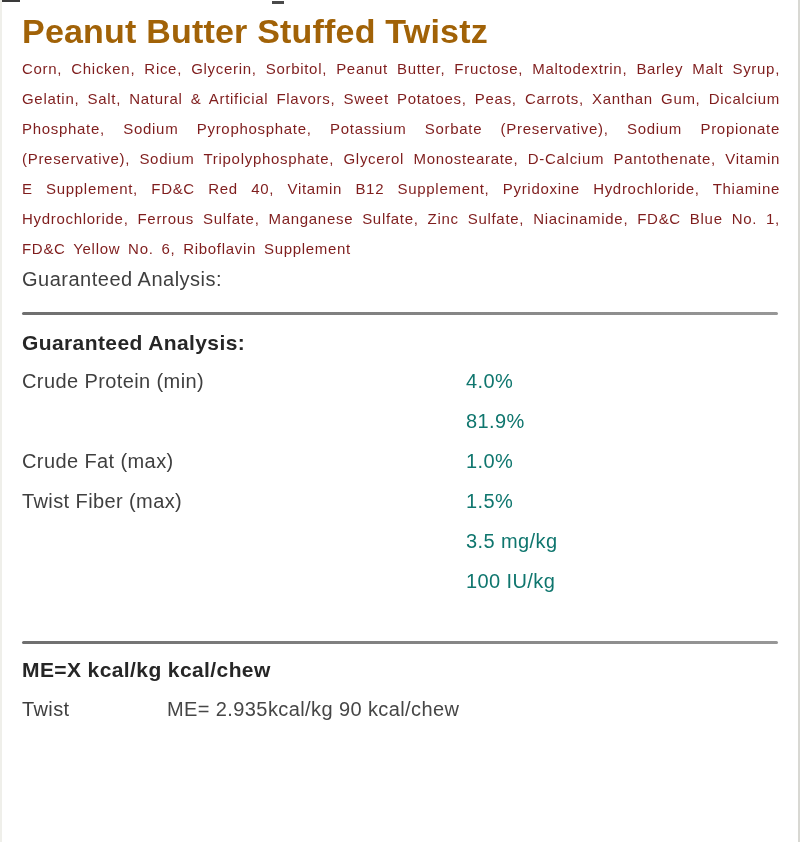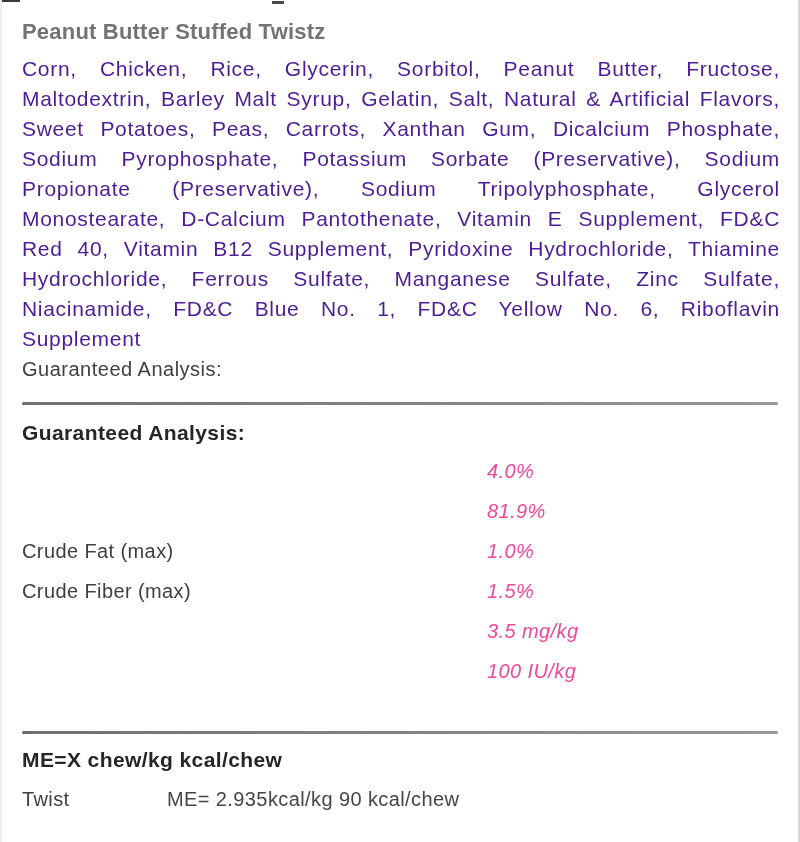--- a/index.html
+++ b/index.html
@@ -17,34 +17,34 @@
     overflow:hidden;
   }
   .edge-mark-left {
     position:absolute; top:0; left:0; width:18px; height:2px; background:#3a3a3a;
   }
   .edge-mark-dash {
     position:absolute; top:1px; left:270px; width:12px; height:3px; background:#4a4a4a;
   }
   .product-title {
     margin:13px 0 0;
-    font-size:22px;
+    font-size:34px;
     line-height:37px;
     font-weight:700;
-    color:#737373;
+    color:#a16207;
     letter-spacing:0.2px;
   }
   .ingredients {
     margin:4px 0 0;
-    font-size:21px;
+    font-size:15px;
     line-height:30px;
     text-align:justify;
     letter-spacing:0.7px;
     word-spacing:3px;
-    color:#4c1d95;
+    color:#7f1d1d;
   }
   .ga-inline {
     margin:0;
     font-size:20px;
     line-height:30px;
     letter-spacing:0.5px;
     color:#3f3f3f;
   }
   .divider {
     height:3px;
@@ -65,23 +65,22 @@
     position:relative;
     height:40px;
     display:flex;
     align-items:center;
     font-size:20px;
     letter-spacing:0.4px;
     color:#3f3f3f;
   }
   .ga-value {
     position:absolute;
-    left:465px;
-    color:#ec4899;
-    font-style:italic;
+    left:444px;
+    color:#0f766e;
   }
   .cal-heading { margin:14px 0 0; }
   .cal-row {
     position:relative;
     margin-top:12px;
     height:30px;
     font-size:20px;
     letter-spacing:0.4px;
     display:flex;
     align-items:center;
@@ -107,43 +106,44 @@
   <p class="ingredients">Corn, Chicken, Rice, Glycerin, Sorbitol, Peanut Butter, Fructose, Maltodextrin, Barley Malt Syrup, Gelatin, Salt, Natural &amp; Artificial Flavors, Sweet Potatoes, Peas, Carrots, Xanthan Gum, Dicalcium Phosphate, Sodium Pyrophosphate, Potassium Sorbate (Preservative), Sodium Propionate (Preservative), Sodium Tripolyphosphate, Glycerol Monostearate, D-Calcium Pantothenate, Vitamin E Supplement, FD&amp;C Red 40, Vitamin B12 Supplement, Pyridoxine Hydrochloride, Thiamine Hydrochloride, Ferrous Sulfate, Manganese Sulfate, Zinc Sulfate, Niacinamide, FD&amp;C Blue No. 1, FD&amp;C Yellow No. 6, Riboflavin Supplement</p>
 
   <p class="ga-inline">Guaranteed Analysis:</p>
 
   <div class="divider"></div>
 
   <h2 class="section-heading">Guaranteed Analysis:</h2>
 
   <div class="ga-table">
     <div class="ga-row">
+      <span class="ga-label">Crude Protein (min)</span>
       <span class="ga-value">4.0%</span>
     </div>
     <div class="ga-row">
       <span class="ga-value">81.9%</span>
     </div>
     <div class="ga-row">
       <span class="ga-label">Crude Fat (max)</span>
       <span class="ga-value">1.0%</span>
     </div>
     <div class="ga-row">
-      <span class="ga-label">Crude Fiber (max)</span>
+      <span class="ga-label">Twist Fiber (max)</span>
       <span class="ga-value">1.5%</span>
     </div>
     <div class="ga-row">
       <span class="ga-value">3.5 mg/kg</span>
     </div>
     <div class="ga-row">
       <span class="ga-value">100 IU/kg</span>
     </div>
   </div>
 
   <div class="divider second"></div>
 
-  <h2 class="section-heading cal-heading">ME=X chew/kg kcal/chew</h2>
+  <h2 class="section-heading cal-heading">ME=X kcal/kg kcal/chew</h2>
 
   <div class="cal-row">
     <span class="cal-label">Twist</span>
     <span class="cal-value">ME= 2.935kcal/kg 90 kcal/chew</span>
   </div>
 
 </div>
 
 </body></html>

